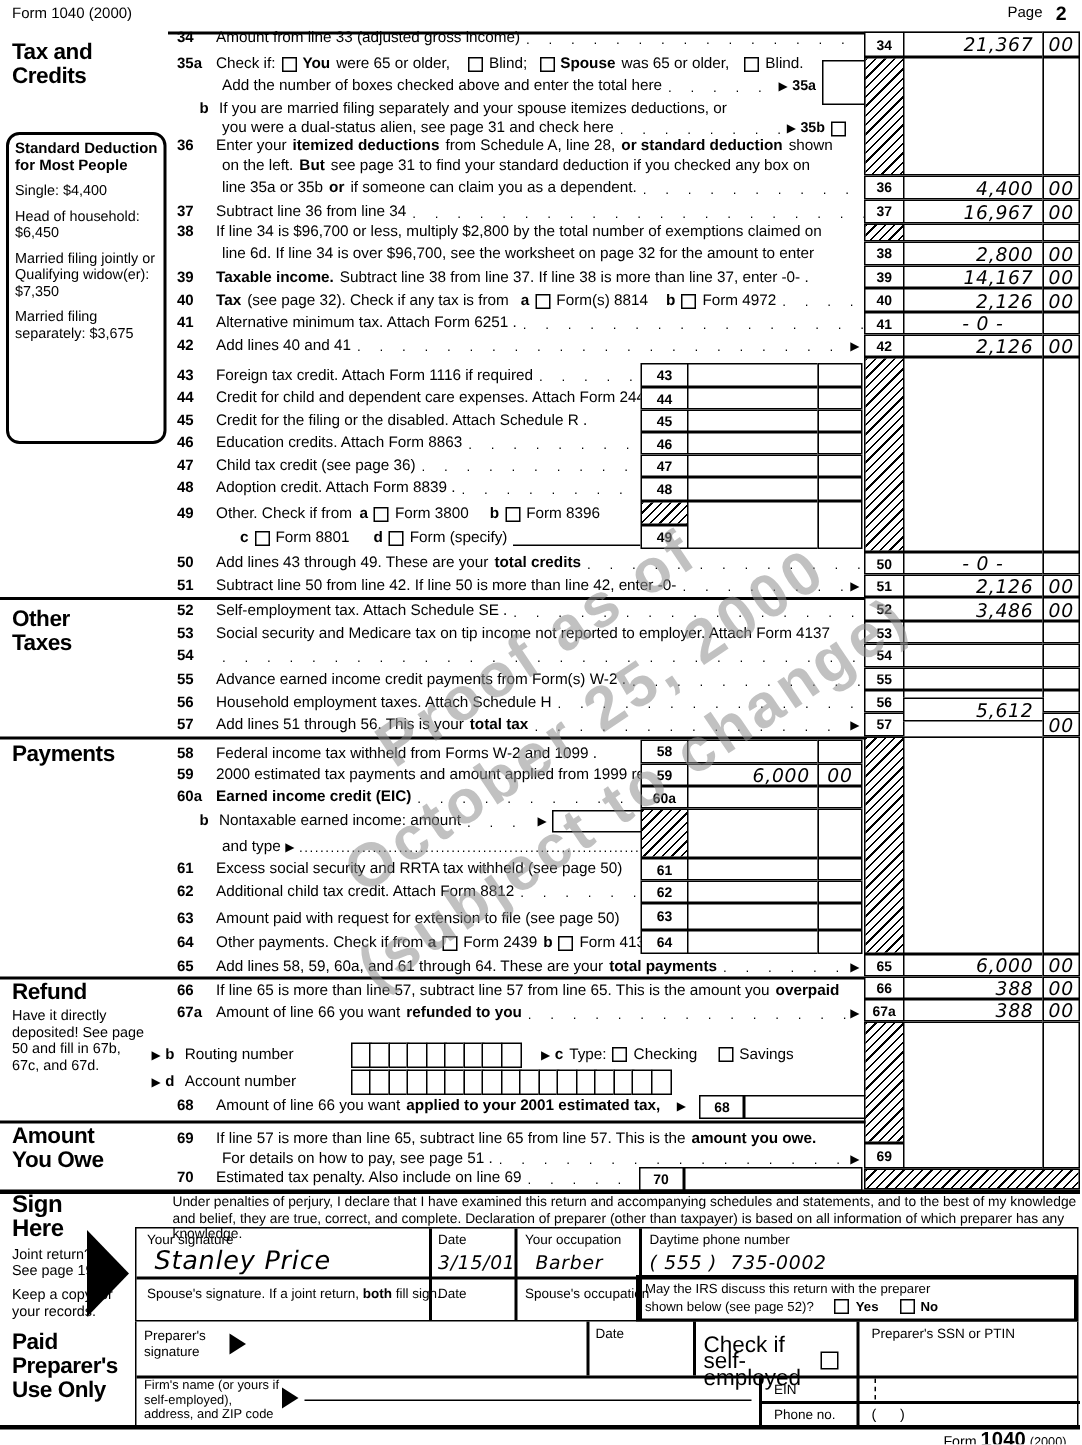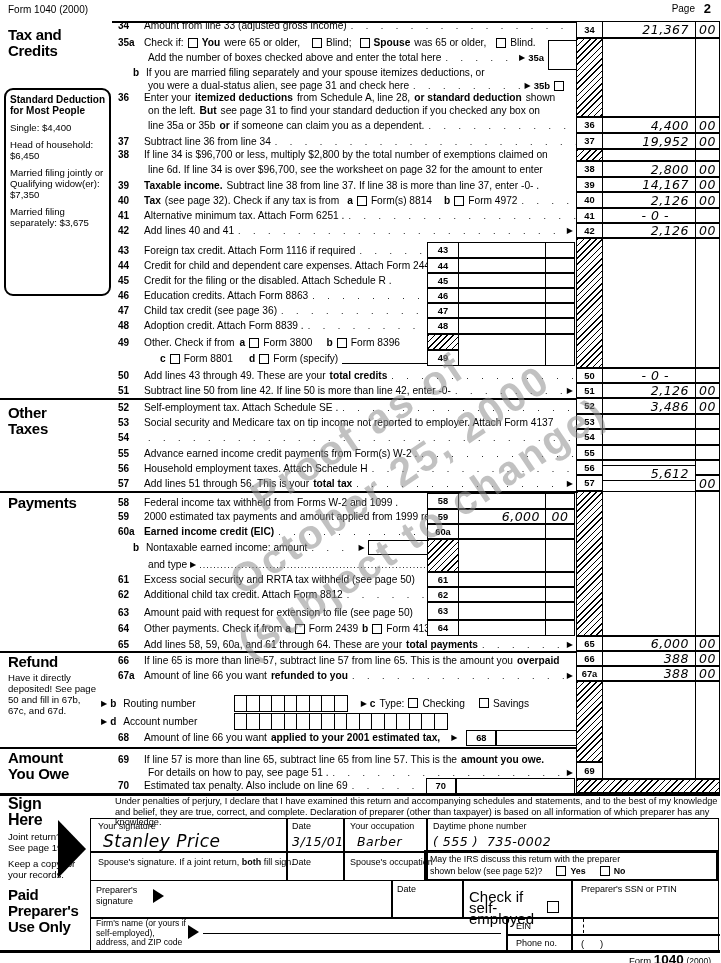--- a/index.html
+++ b/index.html
@@ -408,21 +408,21 @@
 
   <div class="hx" style="left:576px;top:38px;width:27px;height:79px"></div>
   <div class="ac" style="top:38px;height:79px"></div>
   <div class="cc" style="top:38px;height:79px"></div>
 
   <div class="nb" style="top:117px;height:16px">36</div>
   <div class="ac hw" style="top:117px;height:16px">4,400</div>
   <div class="cc hw" style="top:117px;height:16px">00</div>
 
   <div class="nb" style="top:133px;height:16px">37</div>
-  <div class="ac hw" style="top:133px;height:16px">19,952</div>
+  <div class="ac hw" style="top:133px;height:16px">16,967</div>
   <div class="cc hw" style="top:133px;height:16px">00</div>
 
   <div class="hx" style="left:576px;top:149px;width:27px;height:12px"></div>
   <div class="ac" style="top:149px;height:12px"></div>
   <div class="cc" style="top:149px;height:12px"></div>
 
   <div class="nb" style="top:161px;height:16px">38</div>
   <div class="ac hw" style="top:161px;height:16px">2,800</div>
   <div class="cc hw" style="top:161px;height:16px">00</div>
 

